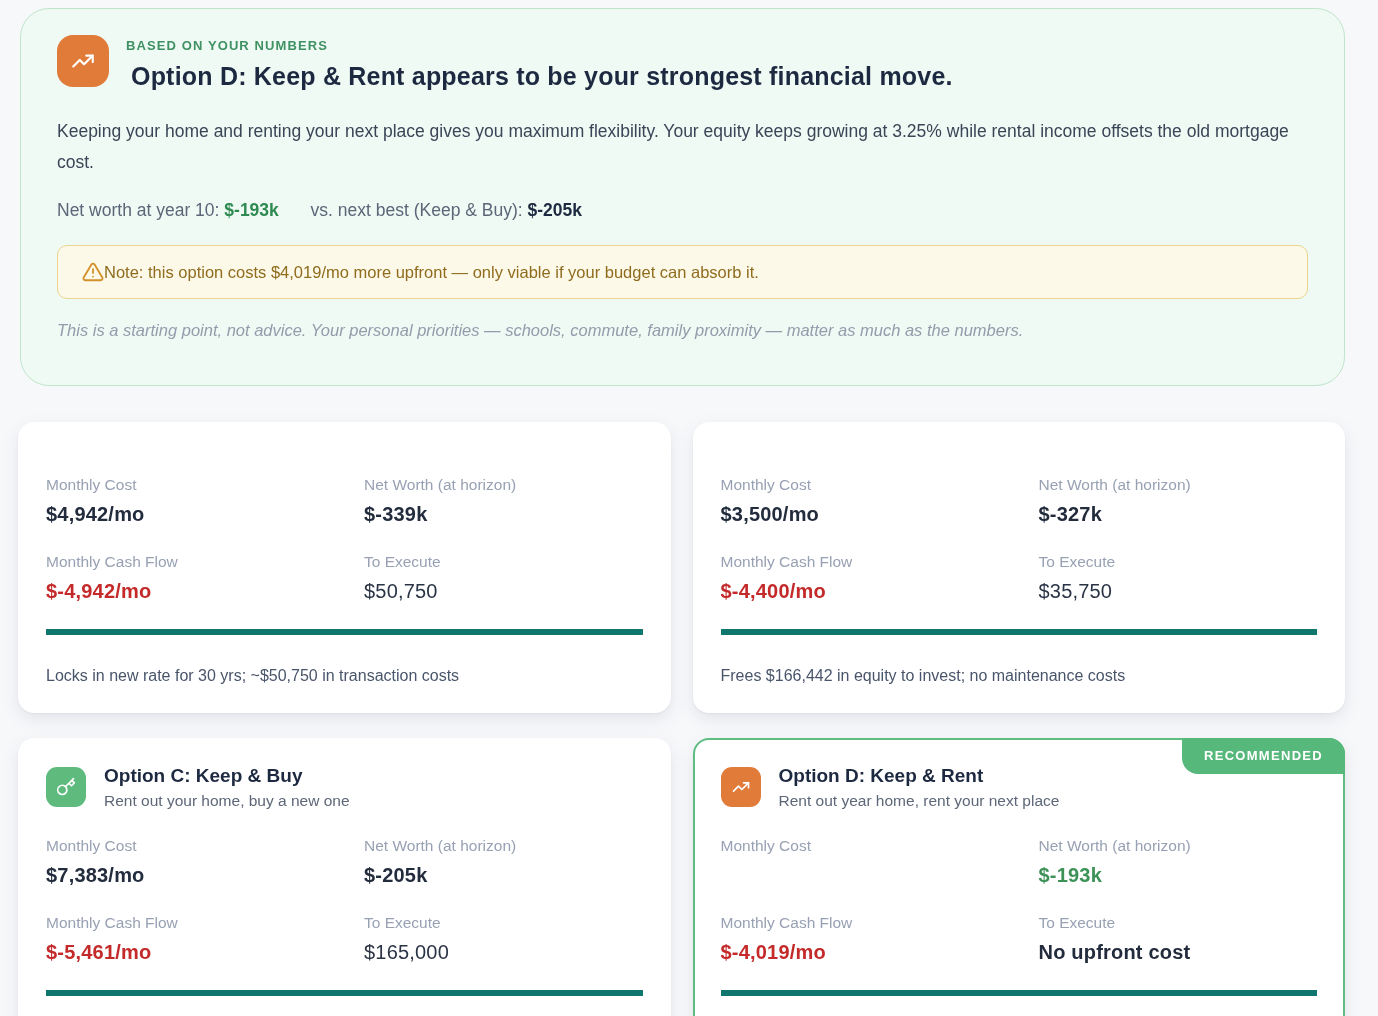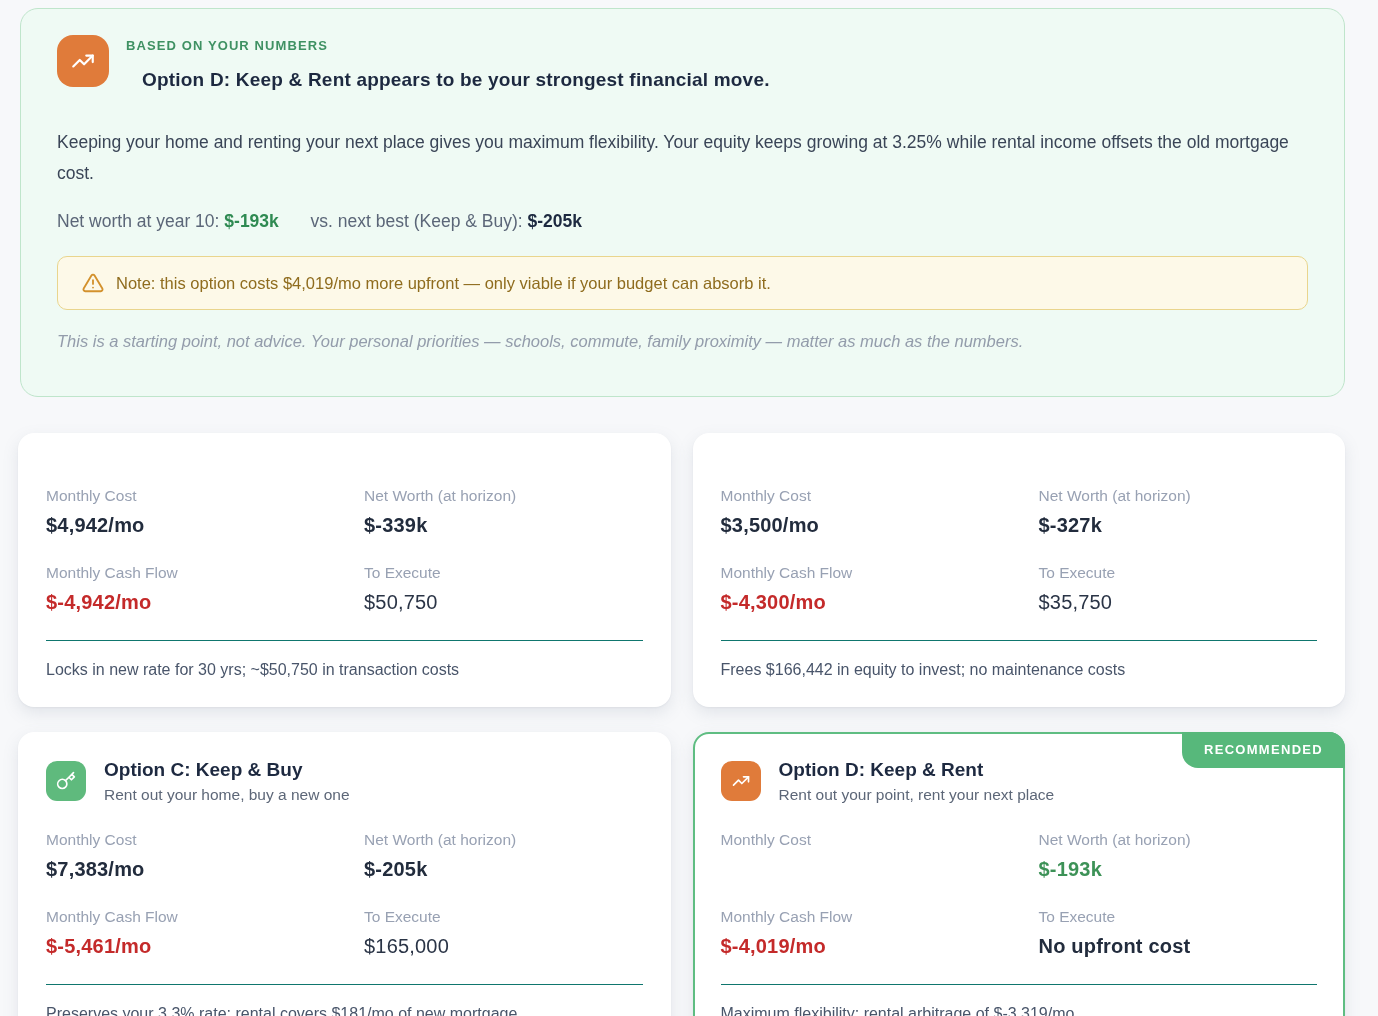--- a/index.html
+++ b/index.html
@@ -9,47 +9,47 @@
     font-family:"Liberation Sans", sans-serif;
     color:#1d2940;
     overflow:hidden;
   }
   
   .banner{
     position:relative;
     margin:8px 33px 0 20px;
     background:#effaf4;
     border:1px solid #bfe5cb;
-    border-radius:18px;
+    border-radius:29px;
     padding:26px 36px 28px;
     box-sizing:border-box;
   }
   .banner-head{display:flex;gap:17px;align-items:flex-start;}
   .banner-icon{
     width:52px;height:52px;border-radius:16px;
     display:flex;align-items:center;justify-content:center;flex:0 0 auto;
   }
   .eyebrow{
     color:#3f9163;font-weight:bold;font-size:13px;
     letter-spacing:1.1px;margin:3px 0 9px;
   }
-  .headline{font-size:19px;font-weight:bold;color:#1d2940;margin:16px;letter-spacing:.2px;}
+  .headline{font-size:25px;font-weight:bold;color:#1d2940;margin:5px;letter-spacing:.2px;}
   .banner-body{
     font-size:17.5px;color:#3a4557;line-height:1.78;
     margin:20px 0 0;max-width:1260px;
   }
   .stats{margin-top:22px;font-size:17.5px;color:#5b6678;}
   .stats .v{font-weight:bold;}
   .stats .v-green{color:#2f8a52;}
   .stats .v-dark{color:#1d2940;}
   .stats .sep{display:inline-block;width:22px;}
   .note{
     margin-top:24px;
     background:#fdf9e8;border:1px solid #e9d58d;border-radius:10px;
-    padding:15px 24px;display:flex;gap:12px;align-items:center;
+    padding:15px 24px;display:flex;gap:0;align-items:center;
     color:#8f6c1e;font-size:16.5px;
   }
   .note svg{flex:0 0 auto;}
   .disclaimer{margin-top:22px;font-style:italic;color:#939cab;font-size:16.5px;}
 
   
   .cards{
     display:grid;grid-template-columns:1fr 1fr;
     gap:25px 22px;margin:36px 33px 18px 18px;
   }
@@ -73,21 +73,21 @@
   }
   .card-title{font-size:19px;font-weight:bold;color:#1d2940;margin:0 0 5px;}
   .card-sub{font-size:15.5px;color:#5d6778;margin:0;}
   .metrics{display:grid;grid-template-columns:1.07fr 1fr;gap:27px 20px;margin-top:27px;}
   .m-label{font-size:15.5px;color:#98a1b3;margin-bottom:9px;}
   .m-value{font-size:20px;font-weight:bold;color:#222c3d;letter-spacing:.2px;}
   .m-value.red{color:#c42a2a;}
   .m-value.green{color:#3d9257;}
   .m-value.med{font-weight:400;color:#2a3446;}
   .card-footer{
-    border-top:1px solid #0f766e;margin:26px 0 0;padding-top:20px;
+    border-top:6px solid #0f766e;margin:26px 0 0;padding-top:32px;
     font-size:16px;color:#49556a;
   }
 </style>
 </head>
 <body>
 
 <section class="banner">
   <div class="banner-head">
     <div class="banner-icon" style="background-color: rgb(224, 123, 58);">
       <svg width="26" height="26" viewBox="0 0 24 24" fill="none" stroke="#ffffff" stroke-width="2" stroke-linecap="round" stroke-linejoin="round">
@@ -152,21 +152,21 @@
       <div>
         <div class="m-label">Monthly Cost</div>
         <div class="m-value">$3,500/mo</div>
       </div>
       <div>
         <div class="m-label">Net Worth (at horizon)</div>
         <div class="m-value">$-327k</div>
       </div>
       <div>
         <div class="m-label">Monthly Cash Flow</div>
-        <div class="m-value red">$-4,300/mo</div>
+        <div class="m-value red">$-4,400/mo</div>
       </div>
       <div>
         <div class="m-label">To Execute</div>
         <div class="m-value med">$35,750</div>
       </div>
     </div>
     <p class="card-footer">Frees $166,442 in equity to invest; no maintenance costs</p>
   </section>
 
   <section class="card">
@@ -206,21 +206,21 @@
     <div class="badge" style="background-color: rgb(87, 184, 123);">RECOMMENDED</div>
     <div class="card-head">
       <div class="icon-tile" style="background-color: rgb(224, 123, 58);">
         <svg width="20" height="20" viewBox="0 0 24 24" fill="none" stroke="#ffffff" stroke-width="2" stroke-linecap="round" stroke-linejoin="round">
           <polyline points="3 17 9 11 13 15 21 7"></polyline>
           <polyline points="15 7 21 7 21 13"></polyline>
         </svg>
       </div>
       <div>
         <h3 class="card-title">Option D: Keep &amp; Rent</h3>
-        <p class="card-sub">Rent out your point, rent your next place</p>
+        <p class="card-sub">Rent out year home, rent your next place</p>
       </div>
     </div>
     <div class="metrics">
       <div>
         <div class="m-label">Monthly Cost</div>
       </div>
       <div>
         <div class="m-label">Net Worth (at horizon)</div>
         <div class="m-value green">$-193k</div>
       </div>

